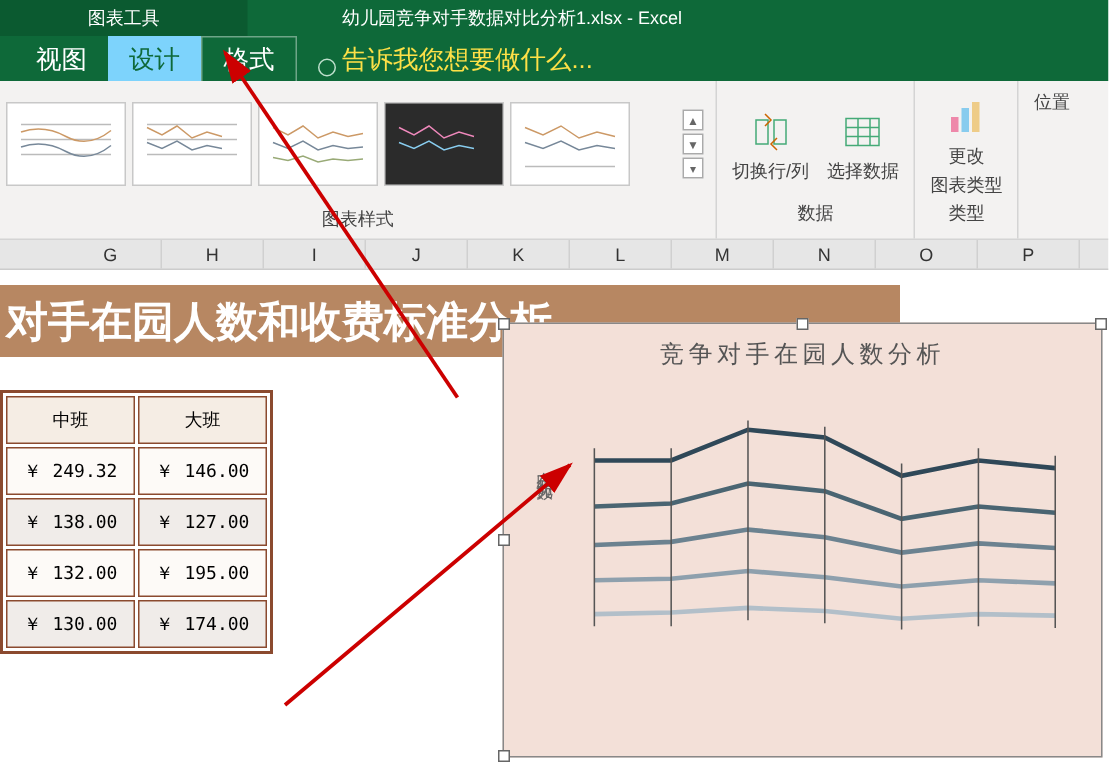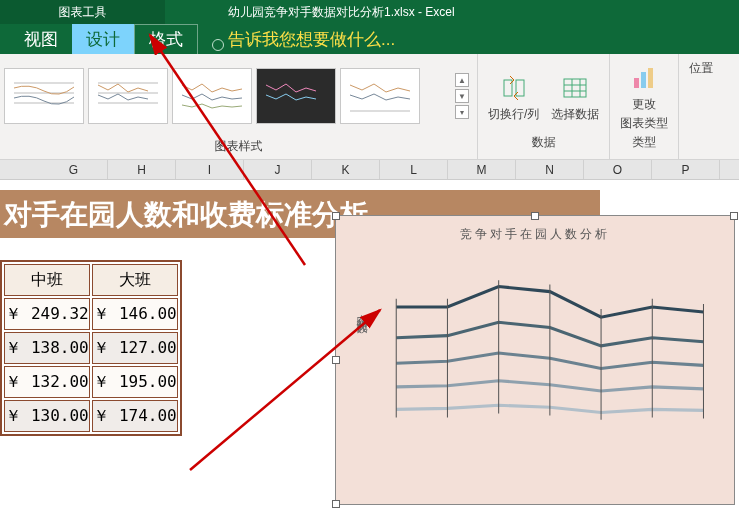--- a/index.html
+++ b/index.html
@@ -25,27 +25,27 @@
 .rgroup{display:flex;flex-direction:column;align-items:center;border-right:1px solid #d4d4d4;padding:6px 10px 4px}
 .rgroup .icons{flex:1;display:flex;gap:12px;align-items:center}
 .rbtn{display:flex;flex-direction:column;align-items:center;gap:2px;cursor:pointer;font-size:12px;color:#444}
 .rbtn .ico{width:32px;height:32px;display:flex;align-items:center;justify-content:center}
 .sheet-area{position:relative;height:349px;background:#fff}
 .colhdr{height:20px;background:#e6e6e6;display:flex;border-bottom:1px solid #ccc;padding-left:40px}
 .colhdr div{flex:0 0 68px;text-align:center;font-size:12px;color:#333;border-right:1px solid #d0d0d0;line-height:20px}
 .title-band{position:absolute;left:0;top:30px;width:600px;height:48px;background:#b78762;color:#fff;font-size:28px;font-weight:bold;padding:6px 0 0 4px}
 .data-table{position:absolute;left:0;top:100px;border:2px solid #8b4a2f}
 .data-table tr{height:32px}
-.data-table th,.data-table td{border:1px solid #8b4a2f;width:86px;text-align:center;font-size:16px}
+.data-table th,.data-table td{border:1px solid #8b4a2f;width:86px;text-align:center;font-size:12px}
 .data-table th{background:#f5ede4;font-weight:normal;padding:4px}
 .data-table td{background:#fdfaf7;font-family:monospace}
 .data-table tr:nth-child(odd) td{background:#f0ece9}
 .chart-sel{position:absolute;left:335px;top:55px;width:400px;height:290px;border:1px solid #888;background:#f3e0d8}
 .chart-sel .handle{position:absolute;width:8px;height:8px;background:#fff;border:1px solid #666}
-.chart-title{text-align:center;font-size:12px;color:#555;padding:10px 0;letter-spacing:3px}
+.chart-title{text-align:center;font-size:16px;color:#555;padding:10px 0;letter-spacing:3px}
 .chart-body{position:absolute;left:50px;top:50px;right:10px;bottom:20px}
 .yaxis-label{position:absolute;left:18px;top:90px;writing-mode:vertical-rl;font-size:11px;color:#666;letter-spacing:2px}
 .arrow{position:absolute;pointer-events:none}
 </style>
 </head>
 <body>
 
 <div class="titlebar">
   <div class="tools">图表工具</div>
   <div class="fname">幼儿园竞争对手数据对比分析1.xlsx - Excel</div>

